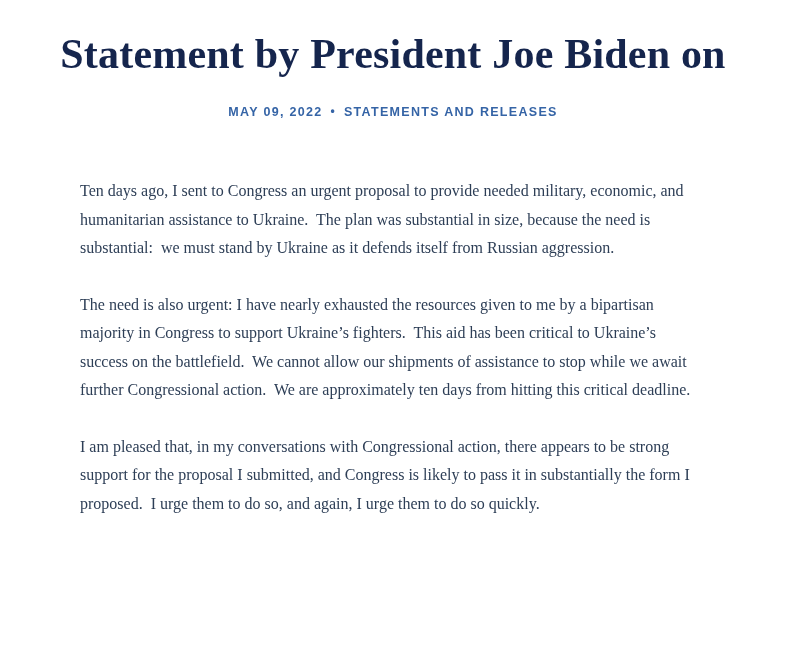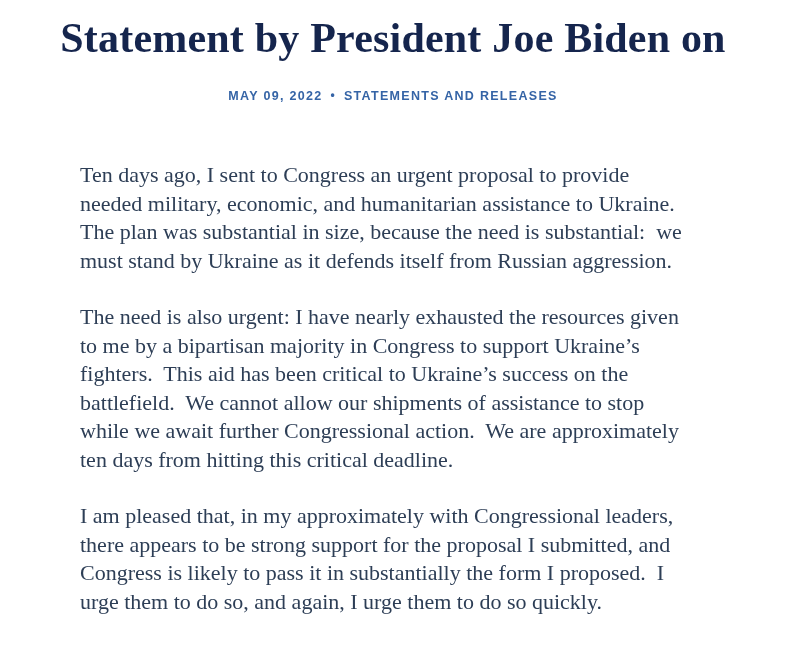--- a/index.html
+++ b/index.html
@@ -13,21 +13,21 @@
     width: 786px;
     background: var(--color-background);
     font-family: "Liberation Serif", "DejaVu Serif", serif;
   }
   body {
     height: 648px;
     overflow: hidden;
   }
   .article {
     width: 786px;
-    padding-top: 13px;
+    padding-top: 29px;
   }
   .title {
     text-align: center;
     color: var(--color-title);
     font-family: "Liberation Serif", "DejaVu Serif", serif;
     font-weight: 700;
     font-size: 42px;
     line-height: 50px;
     letter-spacing: 0.2px;
   }
@@ -54,21 +54,21 @@
   }
   .meta a {
     color: var(--color-meta);
     text-decoration: none;
   }
   .article-body {
     width: 614px;
     margin-left: 80px;
     margin-top: 58px;
     color: var(--color-body);
-    font-size: 22px;
+    font-size: 16px;
     line-height: 28.5px;
   }
   .article-body p {
     white-space: pre-wrap;
     margin-bottom: 28px;
   }
   .article-body p:last-child {
     margin-bottom: 0;
   }
 </style>
@@ -80,15 +80,15 @@
     <span class="title-line">Statement by President Joe Biden on</span>
   </h1>
 
   <div class="meta">
     <span class="date">MAY 09, 2022</span><span class="sep">•</span><a href="#" class="category">STATEMENTS AND RELEASES</a>
   </div>
 
   <div class="article-body">
     <p>Ten days ago, I sent to Congress an urgent proposal to provide needed military, economic, and humanitarian assistance to Ukraine.  The plan was substantial in size, because the need is substantial:  we must stand by Ukraine as it defends itself from Russian aggression.</p>
     <p>The need is also urgent: I have nearly exhausted the resources given to me by a bipartisan majority in Congress to support Ukraine’s fighters.  This aid has been critical to Ukraine’s success on the battlefield.  We cannot allow our shipments of assistance to stop while we await further Congressional action.  We are approximately ten days from hitting this critical deadline.</p>
-    <p>I am pleased that, in my approximately with Congressional leaders, there appears to be strong support for the proposal I submitted, and Congress is likely to pass it in substantially the form I proposed.  I urge them to do so, and again, I urge them to do so quickly.</p>
+    <p>I am pleased that, in my conversations with Congressional action, there appears to be strong support for the proposal I submitted, and Congress is likely to pass it in substantially the form I proposed.  I urge them to do so, and again, I urge them to do so quickly.</p>
   </div>
 </main>
 
 </body></html>

